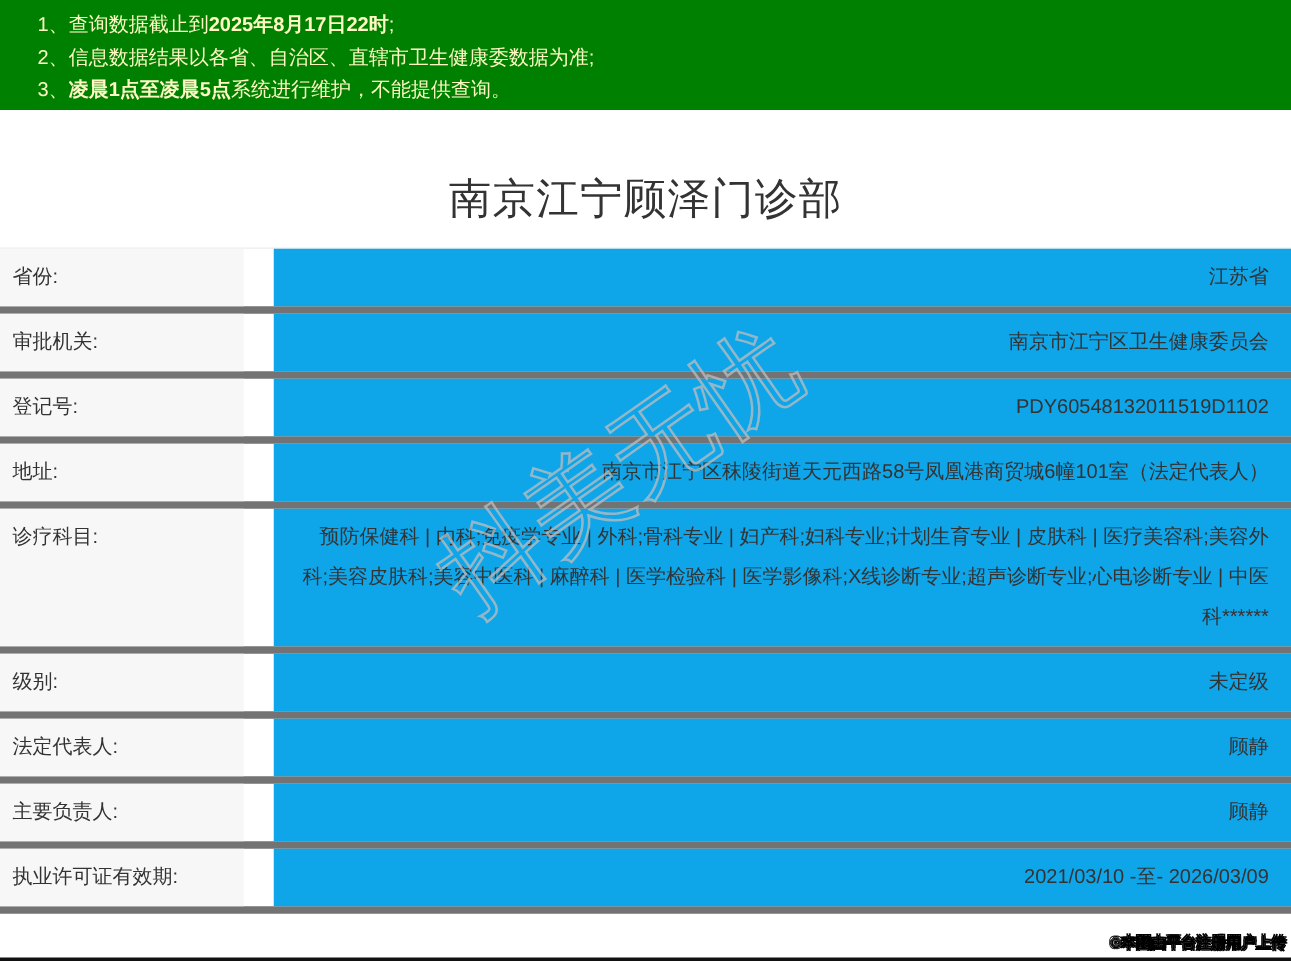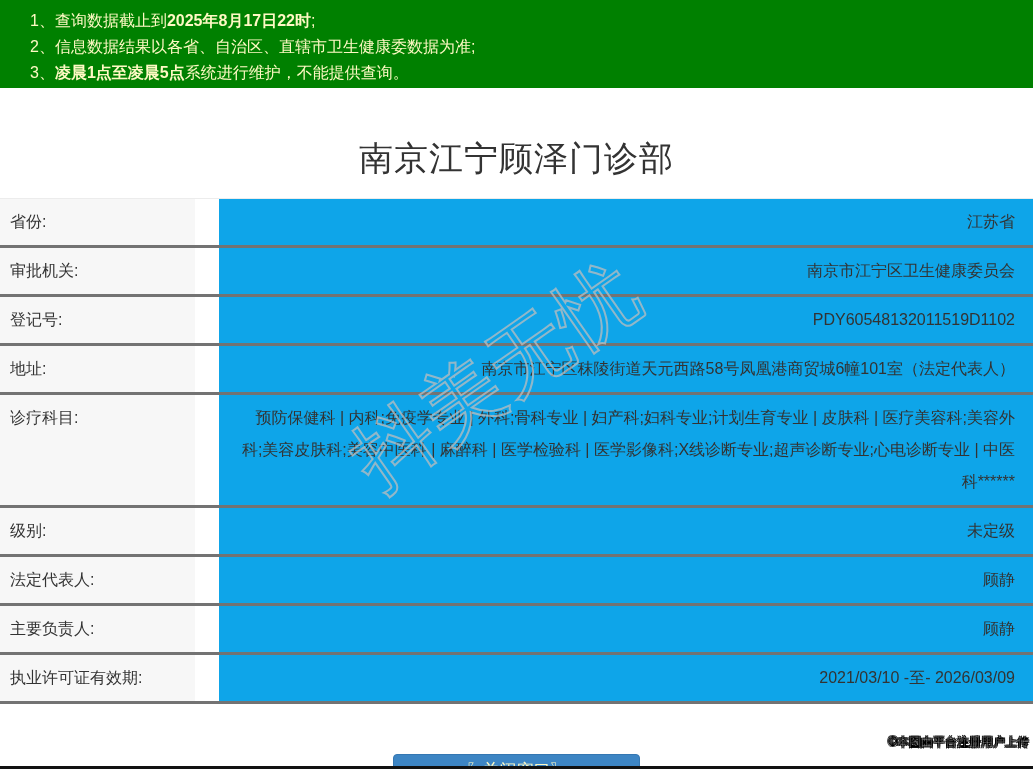--- a/index.html
+++ b/index.html
@@ -43,21 +43,21 @@
 
   
   .info-table {
     margin-top: 22px;
     width: 100%;
     border-top: 1px solid #ececec;
   }
   .row {
     display: flex;
     width: 100%;
-    border-bottom: 3px solid #737373;
+    border-bottom: 6px solid #737373;
     gap: 24px;
   }
   .cell-label {
     width: 195px;
     min-width: 195px;
     background: #f7f7f7;
     padding: 7px 10px;
     line-height: 32px;
     font-size: 16px;
     color: #333;
@@ -116,23 +116,23 @@
     position: absolute;
     left: 0;
     bottom: 0;
     width: 100%;
     height: 3px;
     background: #111;
   }
   .footer-credit {
     position: absolute;
     right: 4px;
-    bottom: 18px;
+    bottom: 6px;
     font-size: 12px;
-    font-weight: normal;
+    font-weight: bold;
     color: #fff;
     -webkit-text-stroke: 0.6px #000;
     text-shadow: 1px 1px 0 #000, -1px -1px 0 #000, 1px -1px 0 #000, -1px 1px 0 #000;
     z-index: 6;
   }
 </style>
 </head>
 <body>
 
 <div class="page">

